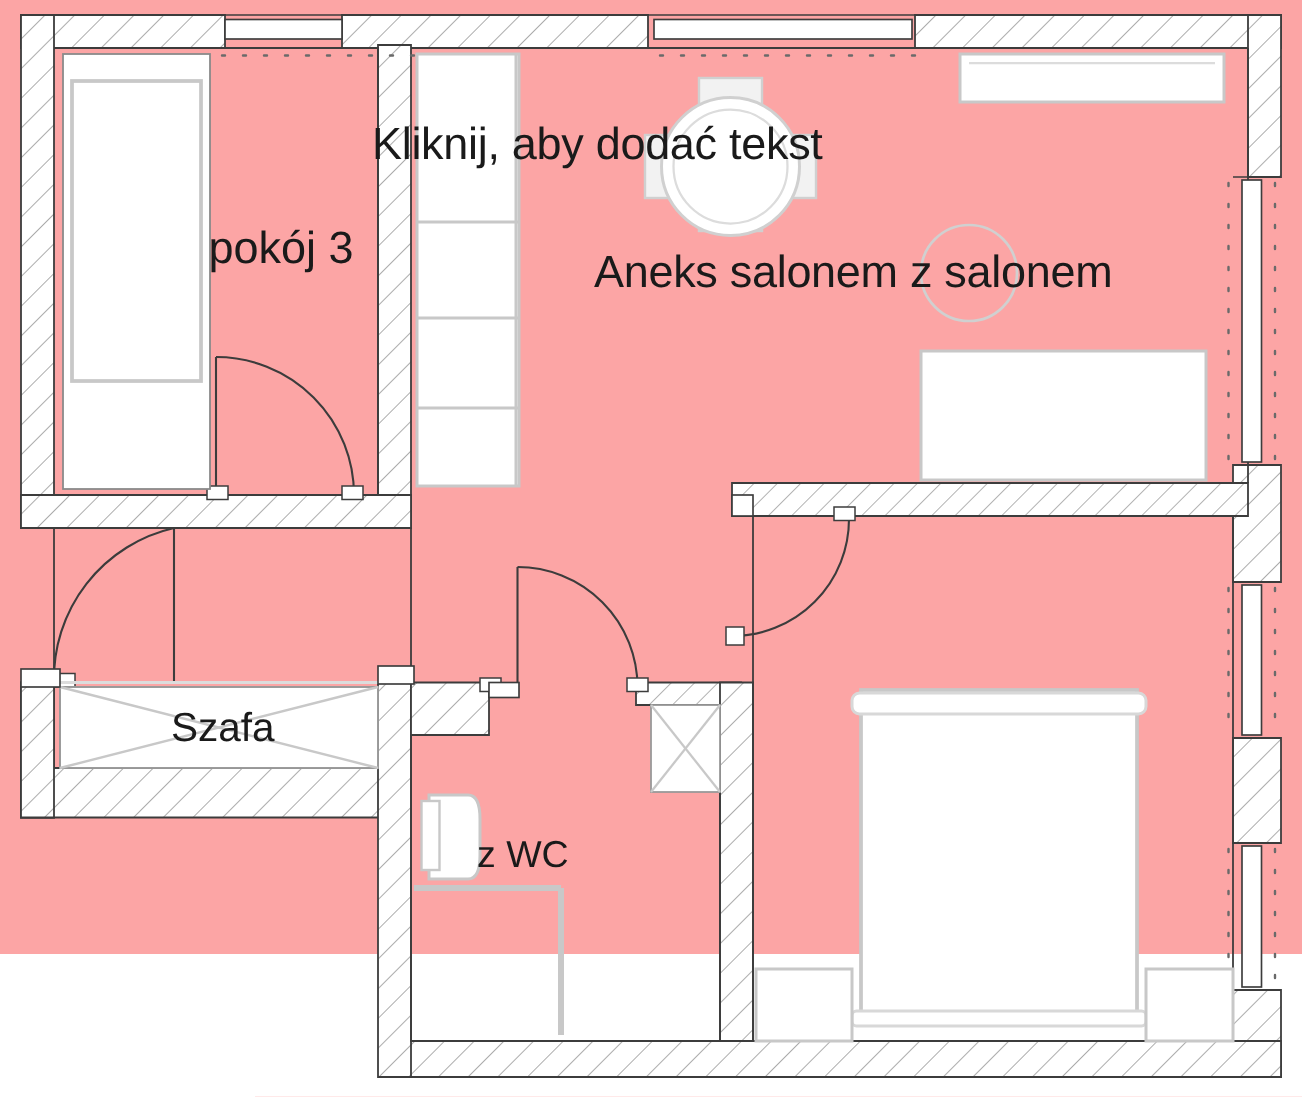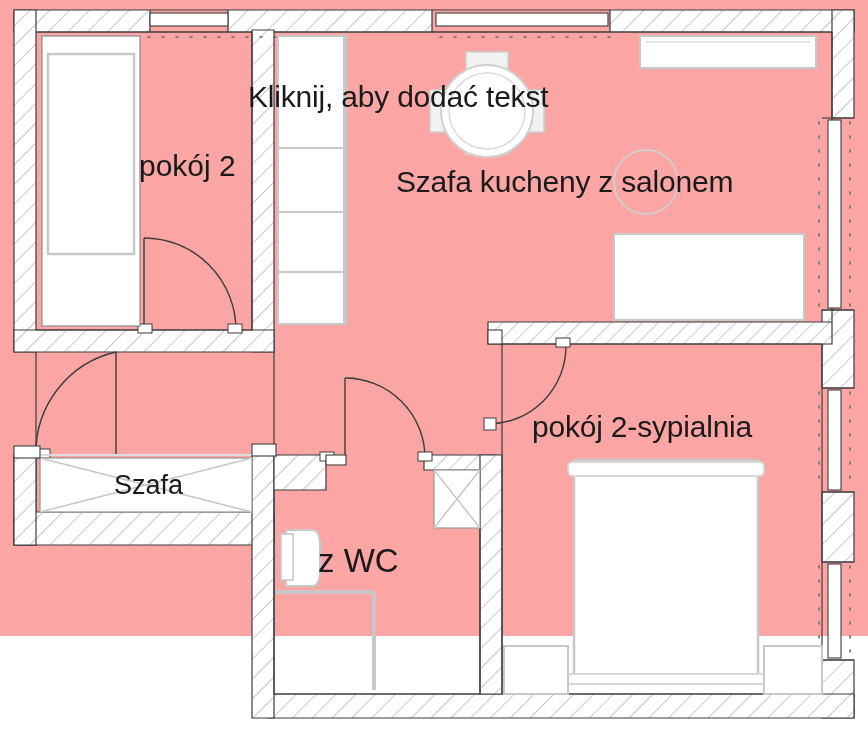--- a/index.html
+++ b/index.html
@@ -62,22 +62,22 @@
     font-size: 27px;
     margin-left: 24px;
   }
   #label-bath1 {
     left: 318px;
     top: 532px;
     font-size: 27px;
   }
   #label-bath2 {
     left: 318px;
-    top: 544px;
-    font-size: 33px;
+    top: 558px;
+    font-size: 25px;
   }
 </style>
 </head>
 <body>
 
 <div id="plan-root">
 
   <svg id="plan-svg" width="868" height="731" viewBox="0 0 868 731">
     <defs>
       <pattern id="wallHatch" patternUnits="userSpaceOnUse" width="14" height="14" patternTransform="rotate(45)">
@@ -299,24 +299,23 @@
       <rect x="14" y="446" width="26" height="12"></rect>
       <rect x="252" y="444" width="24" height="12"></rect>
       <rect x="326" y="455" width="20" height="10"></rect>
       <rect x="488" y="330" width="14" height="14"></rect>
     </g>
 
   </svg>
 
   <div class="room-label" id="label-placeholder">Kliknij, aby dodać tekst</div>
 
-  <div class="room-label" id="label-kitchen">Szafa kucheny z salonem</div>
-
-  <div class="room-label" id="label-room3">pokój 2</div>
-
-  <div class="room-label" id="label-bedroom">pokój 2-sypialnia</div>
+  <div class="room-label" id="label-kitchen">Aneks salonem z salonem</div>
+
+  <div class="room-label" id="label-room3">pokój 3</div>
+
 
   <div class="room-label" id="label-wardrobe">Szafa</div>
 
 
   <div class="room-label" id="label-bath2">z WC</div>
 
 </div>
 
 </body></html>

